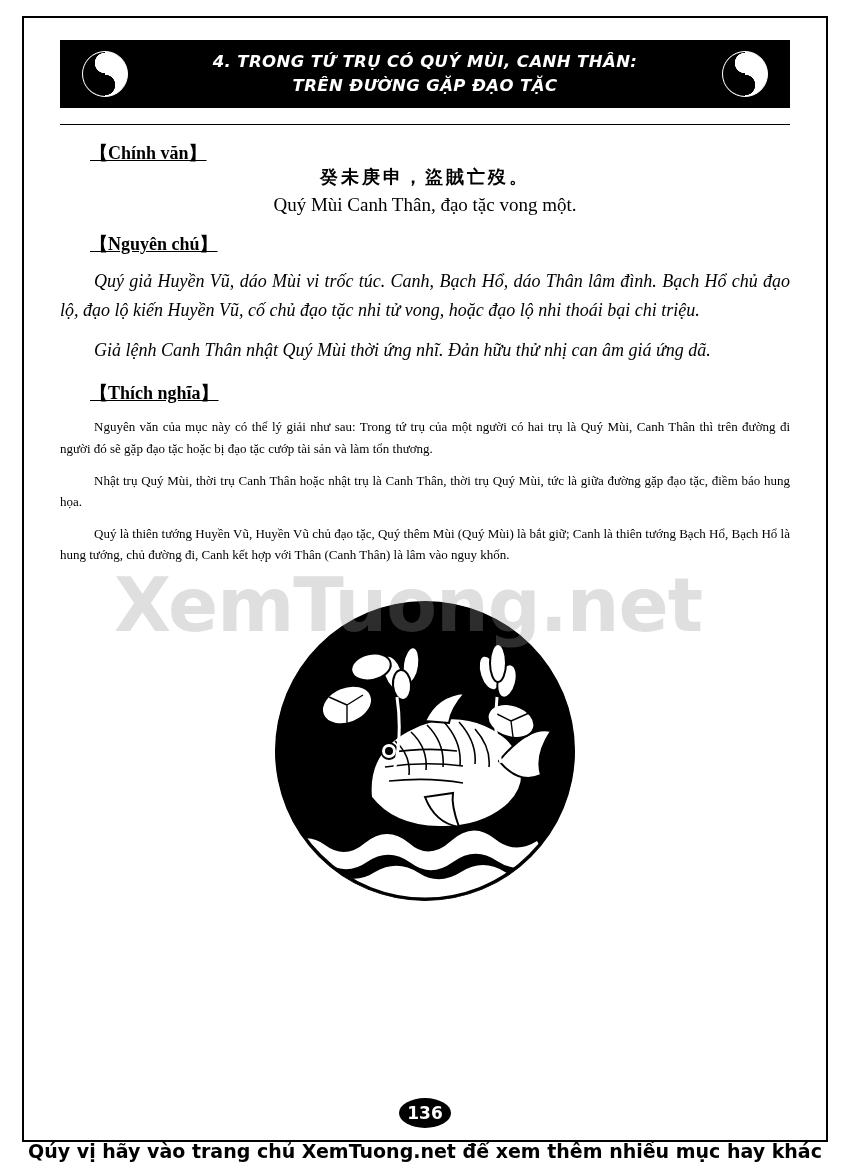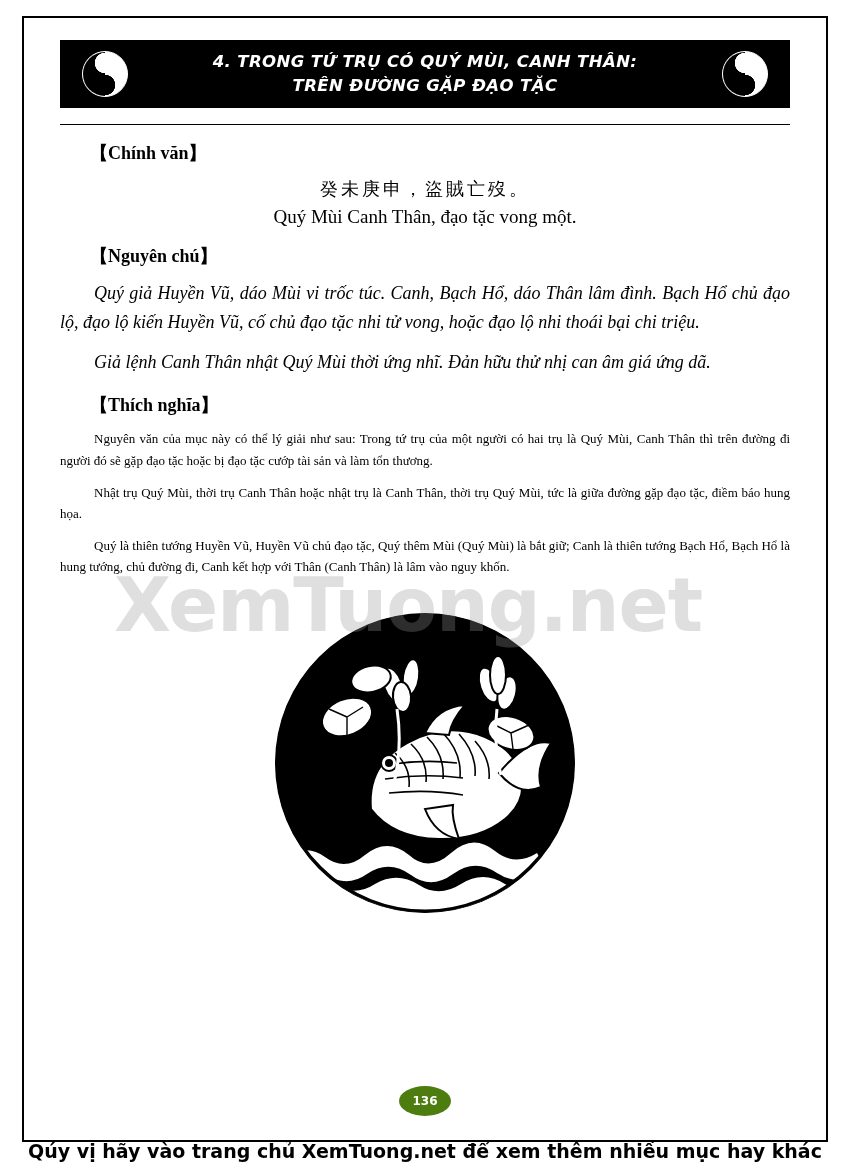--- a/index.html
+++ b/index.html
@@ -117,27 +117,27 @@
     border: none;
     border-top: 1.5px solid #000;
     margin: 16px 0 0 0;
   }
 
   .section-head {
     margin-top: 16px;
     font-weight: bold;
     font-size: 18px;
     text-indent: 30px;
+    text-decoration: underline;
   }
 
   .han-line {
-    margin-top: 12px;
     text-align: center;
     font-size: 18px;
-    font-weight: normal;
+    font-weight: bold;
     letter-spacing: 3px;
   }
   .translit {
     margin-top: 5px;
     text-align: center;
     font-size: 19px;
   }
 
   .ital-p {
     margin-top: 11px;
@@ -183,29 +183,29 @@
     border-radius: 50%;
     background: #000;
     overflow: hidden;
   }
 
   
   .page-num {
     position: absolute;
     left: 50%;
     transform: translateX(-50%);
-    bottom: 54px;
+    bottom: 42px;
     width: 52px;
     height: 30px;
     border-radius: 50%;
-    background: #4d7c0f;
+    background: #000000;
     color: #fff;
     font-family: "DejaVu Sans", sans-serif;
     font-weight: bold;
-    font-size: 12px;
+    font-size: 17px;
     display: flex;
     align-items: center;
     justify-content: center;
   }
   .footer-note {
     position: absolute;
     left: 0;
     bottom: 8px;
     width: 850px;
     text-align: center;

